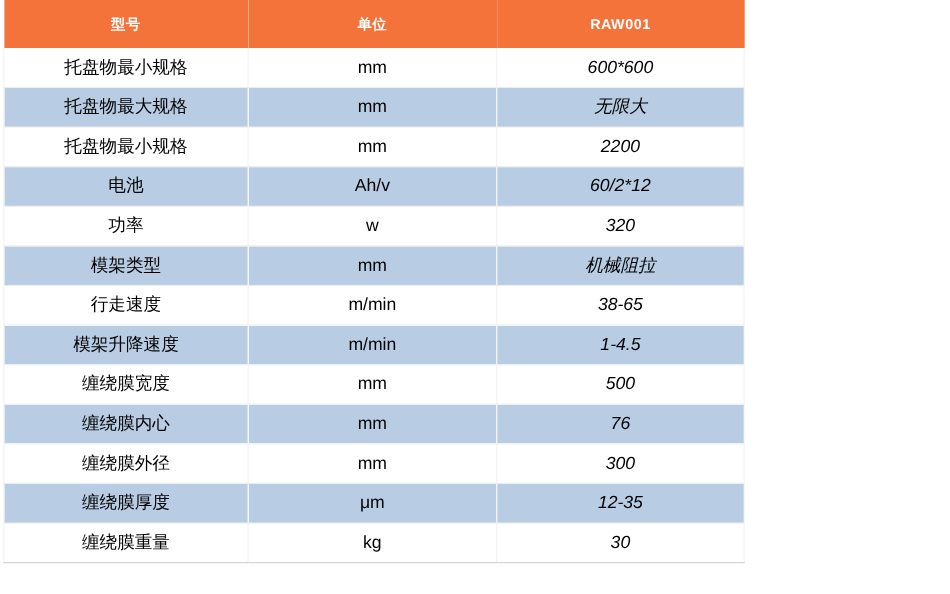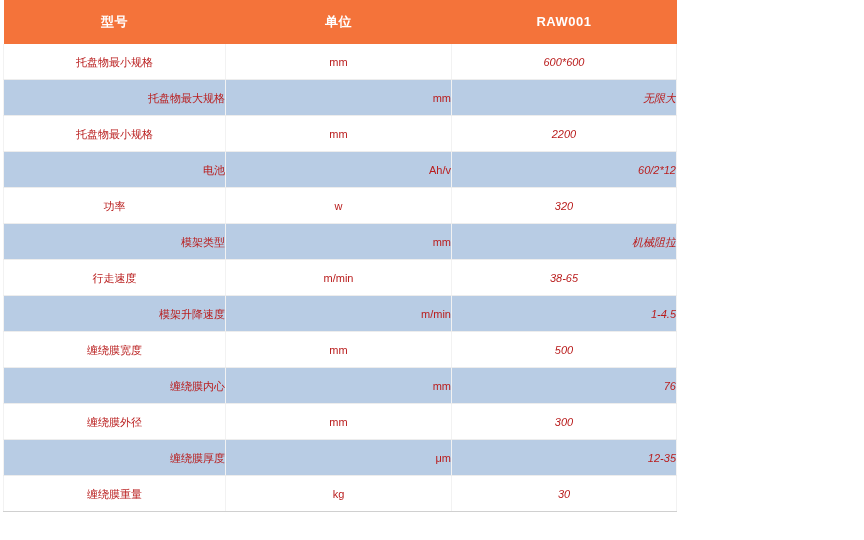--- a/index.html
+++ b/index.html
@@ -37,41 +37,41 @@
   .spec-table col.c-value { width: 225px; }
 
   .spec-table th,
   .spec-table td {
     padding: 0;
     margin: 0;
     height: 35px;
     line-height: 20px;
     text-align: center;
     vertical-align: middle;
-    font-size: 11px;
-    color: #b91c1c;
+    font-size: 16px;
+    color: #000000;
     white-space: nowrap;
     overflow: hidden;
   }
 
   
   .spec-table thead th {
     height: 44px;
     line-height: 26px;
     background: #F4733A;
     color: #ffffff;
     font-weight: bold;
     font-size: 13px;
     letter-spacing: 0.5px;
     border: none;
   }
 
   
   .spec-table tbody tr.row-odd  td { background: #ffffff; }
-  .spec-table tbody tr.row-even td { background: #B8CCE4; text-align: right; }
+  .spec-table tbody tr.row-even td { background: #B8CCE4; }
 
   
   .spec-table tbody td {
     border-bottom: 1px solid #EDEDED;
     border-right: 1px solid #F2F2F2;
   }
   .spec-table tbody td.col-model { border-left: 1px solid #F2F2F2; }
   .spec-table tbody tr:last-child td {
     border-bottom: 1px solid #D0D0D0;
   }

